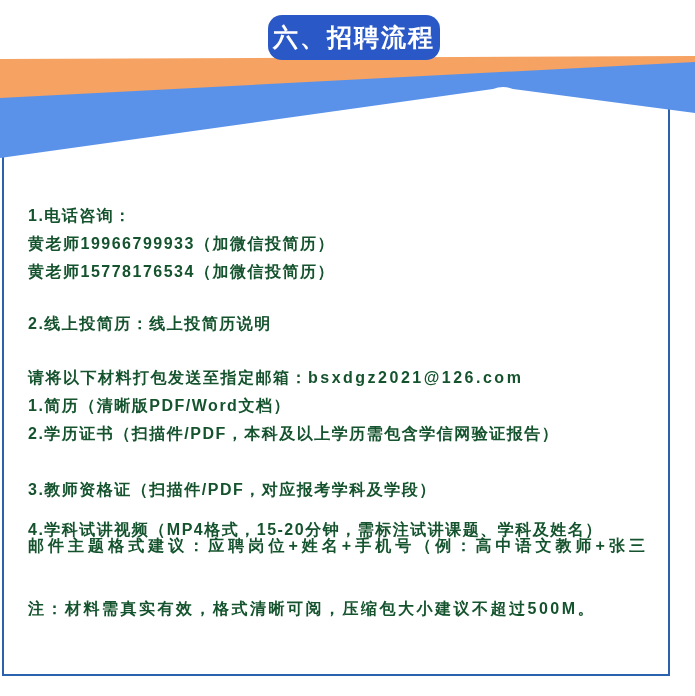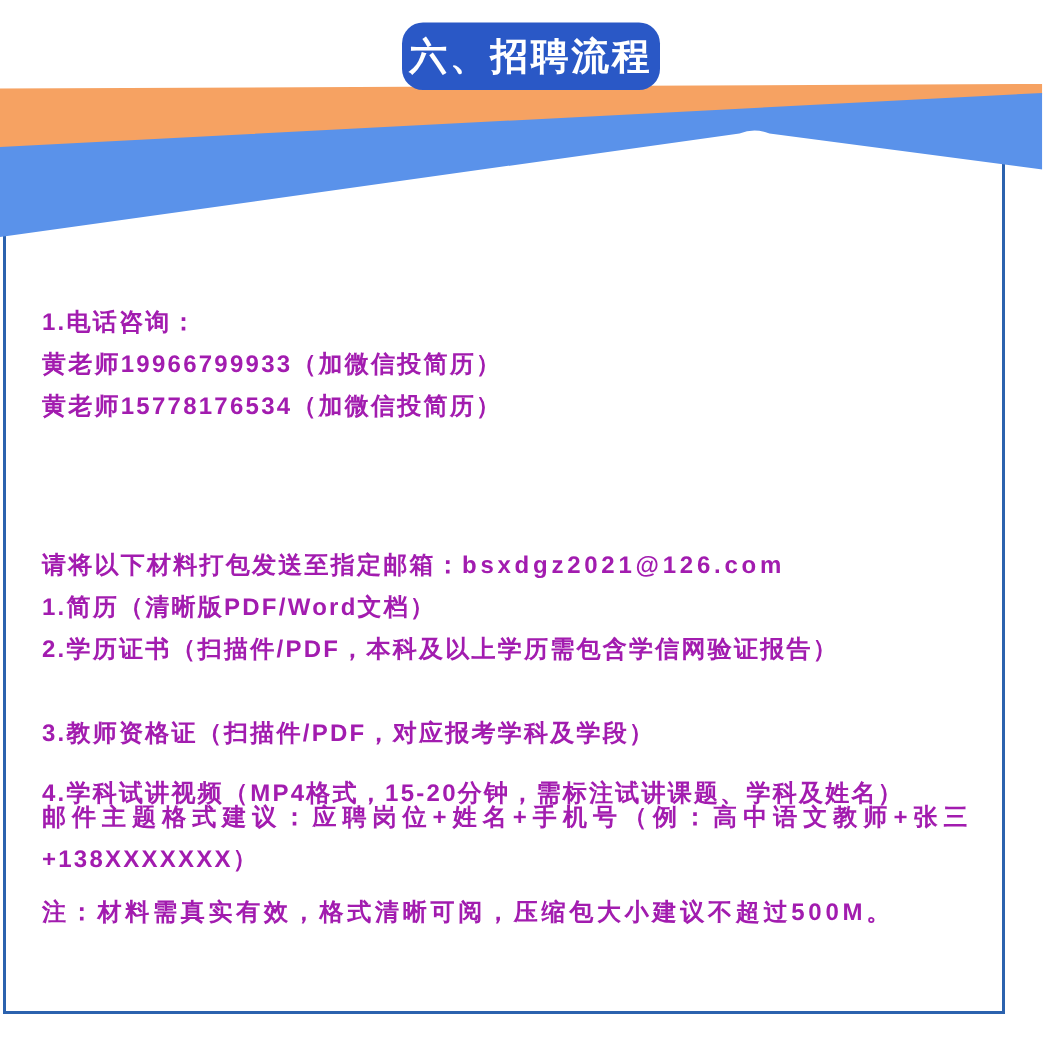--- a/index.html
+++ b/index.html
@@ -50,21 +50,21 @@
     white-space: nowrap;
   }
   .content { position: absolute; inset: 0; z-index: 3; }
   .line {
     position: absolute;
     left: 28px;
     height: 28px;
     line-height: 28px;
     font-size: 16px;
     font-weight: bold;
-    color: #a21caf;
+    color: #14532d;
     letter-spacing: 1.5px;
     white-space: nowrap;
   }
   .line.justify {
     white-space: normal;
     width: 618px;
     text-align: justify;
     text-align-last: justify;
     text-justify: inter-character;
     letter-spacing: 1px;
@@ -92,29 +92,29 @@
   <div class="banner">
     <span class="banner-text">六、招聘流程</span>
   </div>
 
   <div class="content">
 
     <div class="line" style="top:202px">1.电话咨询：</div>
     <div class="line" style="top:230px">黄老师19966799933（加微信投简历）</div>
     <div class="line" style="top:258px">黄老师15778176534（加微信投简历）</div>
 
+    <div class="line" style="top:310px">2.线上投简历：线上投简历说明</div>
 
     <div class="line" style="top:364px">
       <span>请将以下材料打包发送至指定邮箱：</span><span class="email">bsxdgz2021@126.com</span>
     </div>
 
     <div class="line" style="top:392px">1.简历（清晰版PDF/Word文档）</div>
     <div class="line" style="top:420px">2.学历证书（扫描件/PDF，本科及以上学历需包含学信网验证报告）</div>
     <div class="line" style="top:476px">3.教师资格证（扫描件/PDF，对应报考学科及学段）</div>
     <div class="line" style="top:516px">4.学科试讲视频（MP4格式，15-20分钟，需标注试讲课题、学科及姓名）</div>
 
     <div class="line justify" style="top:532px">邮件主题格式建议：应聘岗位+姓名+手机号（例：高中语文教师+张三</div>
-    <div class="line" style="top:560px">+138XXXXXXX）</div>
 
     <div class="line spaced" style="top:595px">注：材料需真实有效，格式清晰可阅，压缩包大小建议不超过500M。</div>
 
   </div>
 </div>
 
 </body></html>

